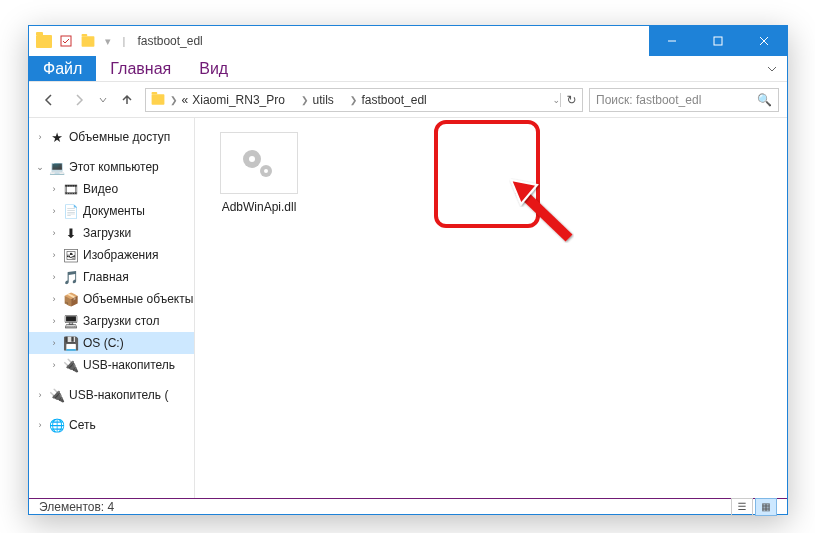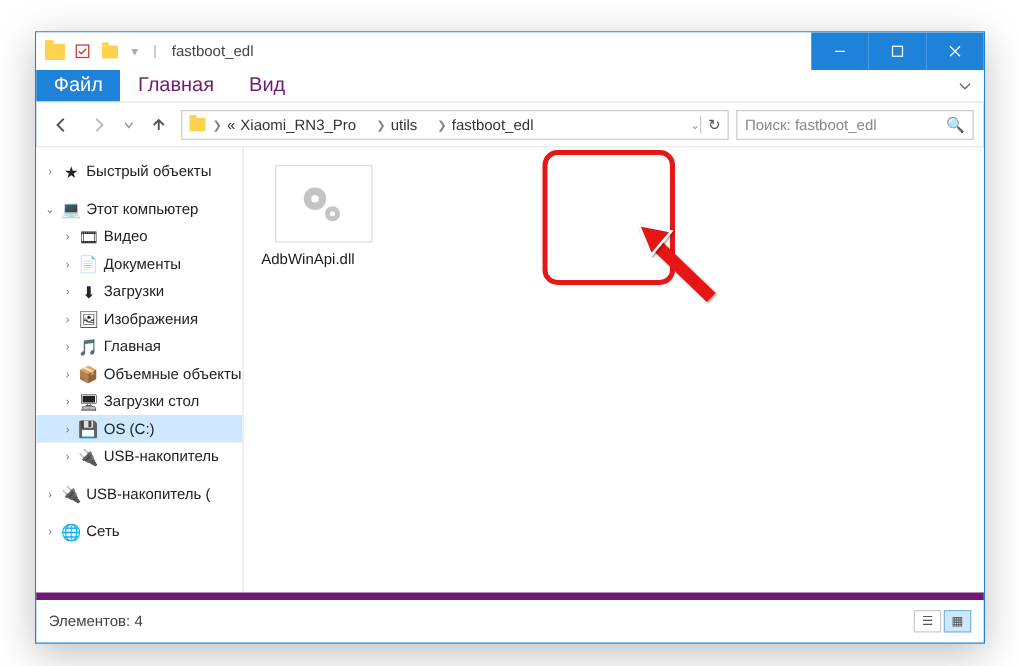--- a/index.html
+++ b/index.html
@@ -31,31 +31,31 @@
 .searchbox { width: 190px; height: 24px; border: 1px solid #ccc; display: flex; align-items: center; font-size: 12px; padding: 0 6px; color: #888; position: relative; }
 .searchbox .mag { position: absolute; right: 6px; color: #888; }
 .body { flex: 1; display: flex; overflow: hidden; background: #fff; }
 .sidebar { width: 166px; border-right: 1px solid #e5e5e5; font-size: 12px; padding: 8px 0; overflow: hidden; color: #222; }
 .node { display: flex; align-items: center; height: 22px; padding-left: 6px; gap: 4px; white-space: nowrap; }
 .node .tw { width: 10px; text-align: center; color: #777; font-size: 9px; }
 .node.indent1 { padding-left: 20px; }
 .node.sel { background: #cde8ff; }
 .node .ico { width: 16px; height: 16px; display: inline-flex; align-items: center; justify-content: center; font-size: 13px; }
 .content { flex: 1; position: relative; padding: 14px 14px; display: flex; gap: 26px; align-items: flex-start; }
-.fileitem { width: 100px; font-size: 12px; color: #222; }
+.fileitem { width: 100px; text-align: center; font-size: 12px; color: #222; }
 .fileitem .thumb { width: 78px; height: 62px; margin: 0 auto 6px; border: 1px solid #ddd; background: #fff; display: flex; align-items: center; justify-content: center; }
 .fileitem .label { line-height: 1.2; }
 .gearico { position: relative; }
 .gearico svg { fill: #c4c4c4; }
 .exethumb { width: 78px; height: 62px; border: 1px solid #ccc; position: relative; background: #fff; }
 .exethumb .top { height: 14px; background: #e9e9e9; border-bottom: 1px solid #ccc; }
 .exethumb .pane { position: absolute; left: 6px; top: 18px; width: 40px; height: 38px; background: #28a0ff; }
 .highlight { position: absolute; border: 4px solid #e61717; border-radius: 12px; pointer-events: none; }
 .arrow { position: absolute; pointer-events: none; }
-.status { height: 40px; border-top: 6px solid #701a75; display: flex; align-items: center; font-size: 12px; color: #444; padding: 0 10px; }
+.status { height: 16px; border-top: 1px solid #701a75; display: flex; align-items: center; font-size: 12px; color: #444; padding: 0 10px; }
 .status .views { margin-left: auto; display: flex; gap: 2px; }
 .status .vbtn { width: 22px; height: 18px; border: 1px solid #ccc; display: flex; align-items: center; justify-content: center; font-size: 10px; color: #555; }
 .status .vbtn.active { background: #cde8ff; border-color: #7fb7e6; }
 .folder-icon { width:16px; height:13px; background:#ffd24d; border-radius:1px; position:relative; }
 .folder-icon:before { content:""; position:absolute; top:-3px; left:0; width:7px; height:3px; background:#ffd24d; border-radius:1px 1px 0 0; }
 </style>
 </head>
 <body>
 
 <div class="shadow"></div>
@@ -153,21 +153,21 @@
       <span>Поиск: fastboot_edl</span>
       <span class="mag">🔍</span>
     </div>
   </div>
 
   <div class="body">
     <div class="sidebar">
       <div class="node">
           <span class="tw">›</span>
           <span class="ico">★</span>
-          <span>Быстрый объекты</span>
+          <span>Объемные доступ</span>
         </div>
       <div style="height:8px"></div>
       <div class="node">
           <span class="tw">⌄</span>
           <span class="ico">💻</span>
           <span>Этот компьютер</span>
         </div>
       <div class="node indent1">
           <span class="tw">›</span>
           <span class="ico">🎞</span>

